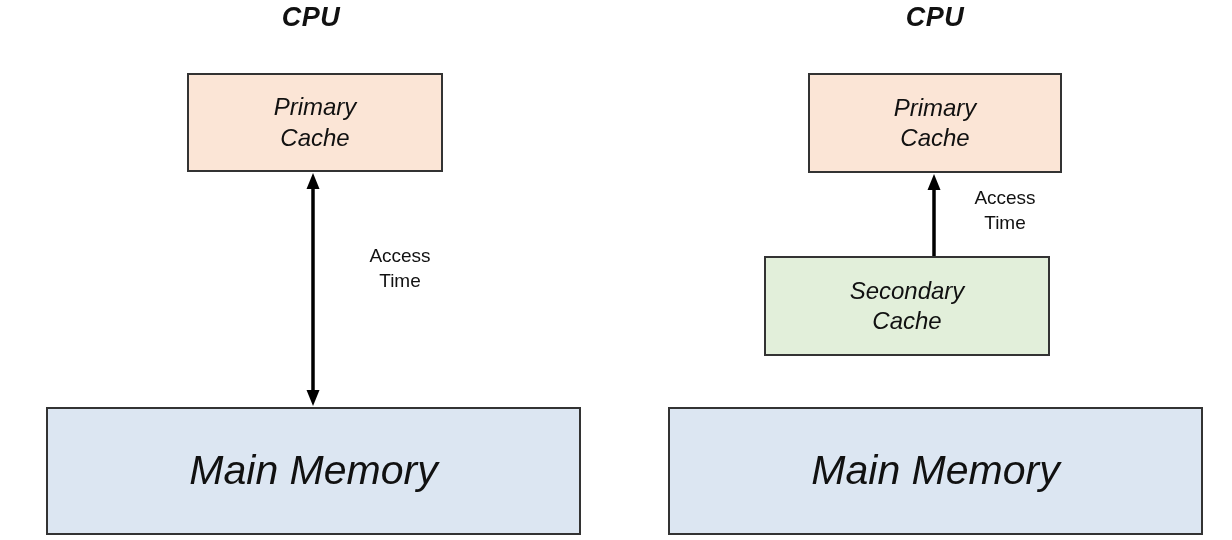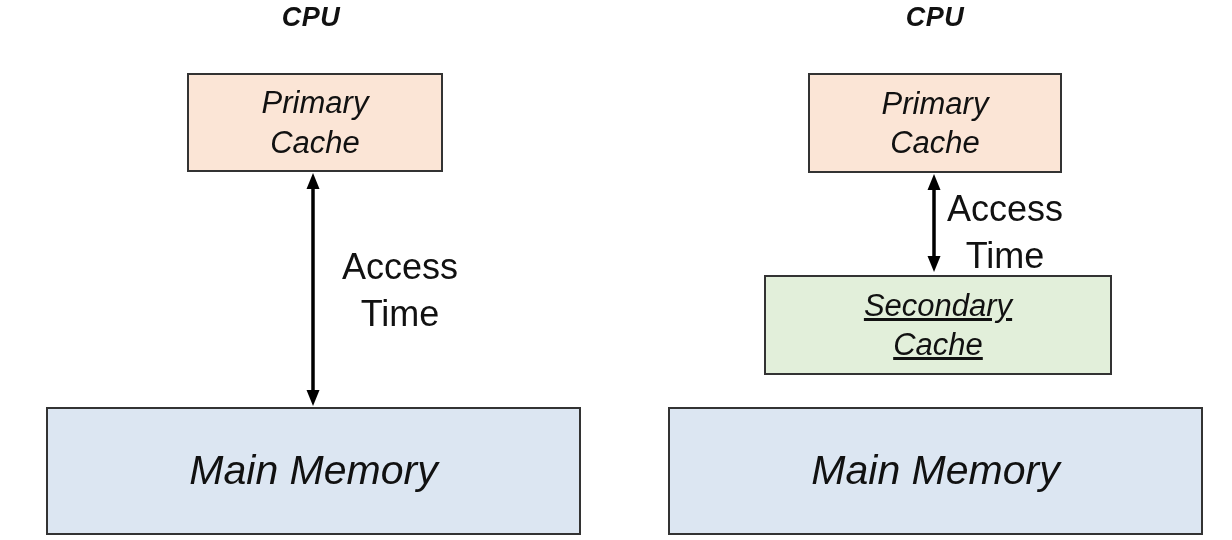--- a/index.html
+++ b/index.html
@@ -28,39 +28,39 @@
   }
   .box {
     position: absolute;
     border: 2.5px solid var(--border-color, #333333);
     box-sizing: border-box;
     display: flex;
     flex-direction: column;
     align-items: center;
     justify-content: center;
     font-style: italic;
-    font-size: 31px;
+    font-size: 24px;
     line-height: 1.26;
     text-align: center;
   }
   .box-primary   { background: var(--primary-fill, #fbe5d6); }
   .box-secondary { background: var(--secondary-fill, #e2efda); }
   .box-memory    { background: var(--memory-fill, #dce6f2); font-size: 41px; }
 
   .cpu-left        { left: 186px; top: 2px;  width: 250px; }
   .cpu-right       { left: 808px; top: 2px;  width: 254px; }
   .primary-left    { left: 187px; top: 73px;  width: 256px; height: 99px; }
   .primary-right   { left: 808px; top: 73px;  width: 254px; height: 100px; }
-  .secondary-right { left: 764px; top: 275px; width: 348px; height: 100px; text-decoration: underline; }
+  .secondary-right { left: 764px; top: 256px; width: 286px; height: 100px; }
   .memory-left     { left: 46px;  top: 407px; width: 535px; height: 128px; }
   .memory-right    { left: 668px; top: 407px; width: 535px; height: 128px; }
 
   .access-label {
     position: absolute;
-    font-size: 36px;
+    font-size: 19px;
     line-height: 1.3;
     text-align: center;
     width: 120px;
   }
   .access-left  { left: 340px; top: 244px; }
   .access-right { left: 945px; top: 186px; }
 </style>
 </head>
 <body>
 

